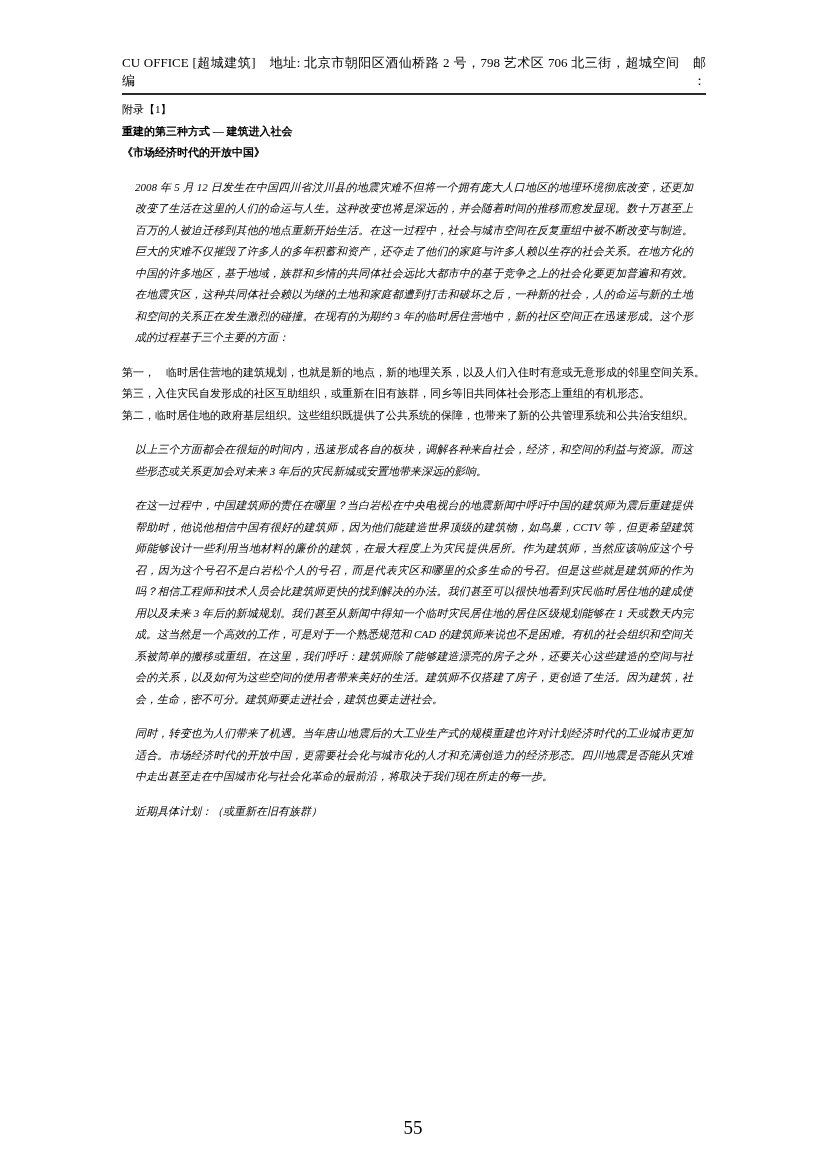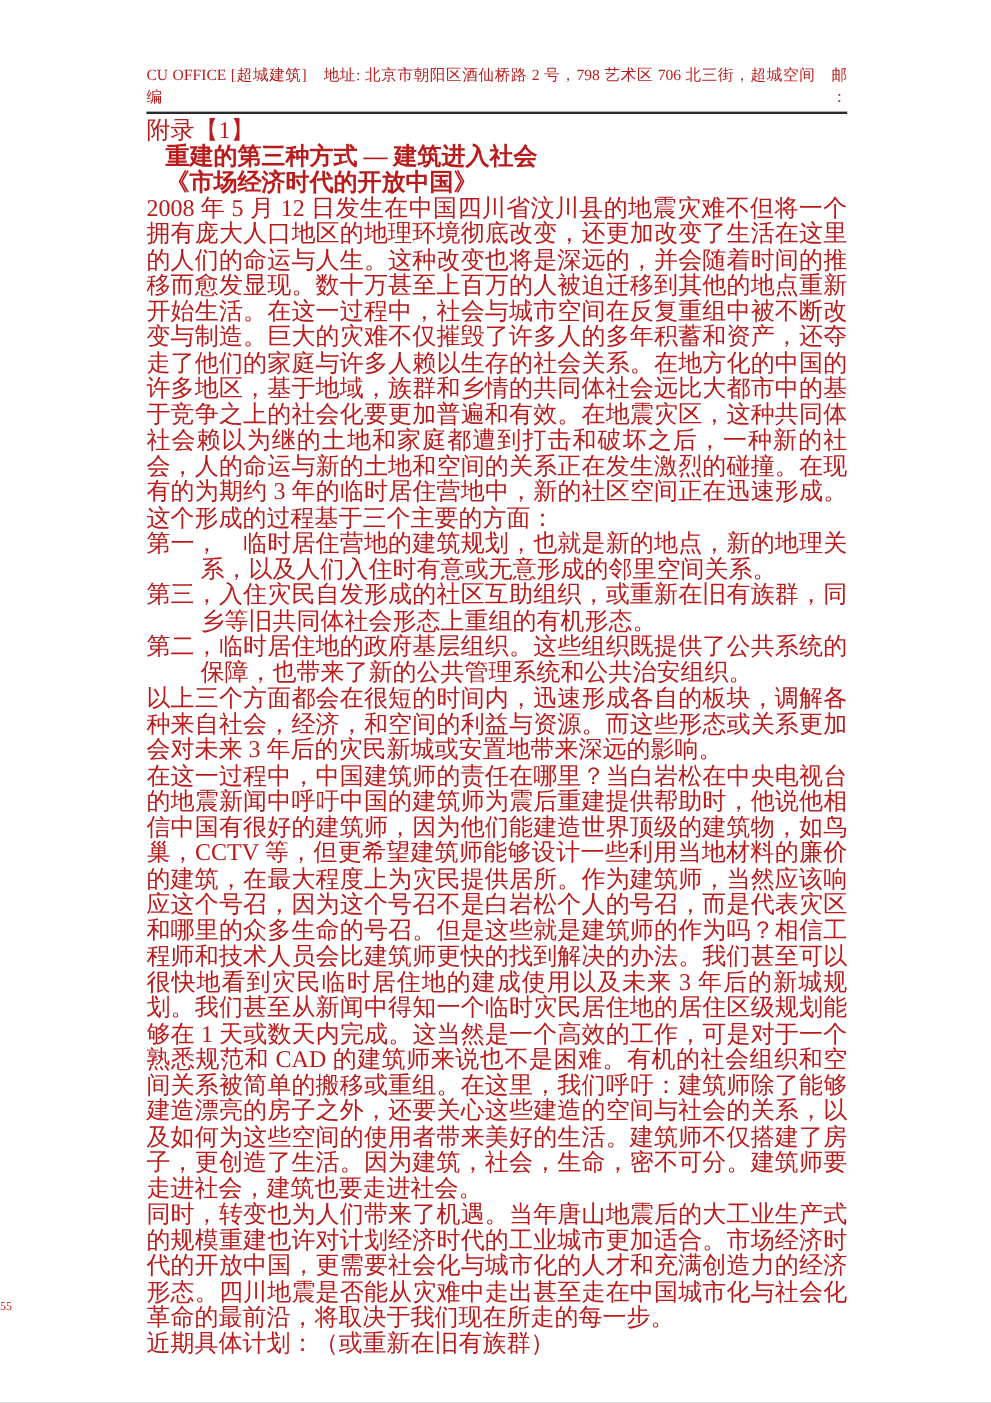--- a/index.html
+++ b/index.html
@@ -1,54 +1,55 @@
 <!DOCTYPE html>
 <html lang="zh"><head>
 <meta charset="utf-8">
 <style>
   html,body{margin:0;padding:0;background:#9a9a9a;}
   .page{
     position:relative;
     width:826px;height:1169px;
     margin:0 auto;
     background:#ffffff;
-    color:#b91c1c;
+    color:#000000;
     font-family:"Liberation Serif","DejaVu Serif",serif;
     overflow:hidden;
   }
   .letterhead{
     position:absolute;
     left:122px;top:54px;width:584px;
     font-size:13px;line-height:18px;
     border-bottom:2px solid #2b2b2b;
     padding-bottom:3px;
   }
   .hline{
     text-align:justify;
     text-align-last:justify;
     white-space:normal;
   }
   .doc-body{
     position:absolute;
     left:122px;top:99px;width:584px;
-    font-size:20px;line-height:21.5px;
+    font-size:11px;line-height:21.5px;
   }
   .line{margin:0;}
-  .bold{font-weight:bold;margin-left:16px;}
-  .para{margin:0;text-align:justify;}
+  .bold{font-weight:bold;}
+  .para{margin:13px;text-align:justify;font-style:italic;}
   .list-item{
     margin:0;
     padding-left:45px;
     text-indent:-45px;
     text-align:justify;
   }
   .footer{
     position:absolute;
-    left:0;top:1082px;width:100%;
-    font-size:10px;line-height:16px;
+    left:0;top:1120px;width:100%;
+    text-align:center;
+    font-size:19px;line-height:16px;
   }
 </style>
 </head>
 <body>
 
 <div class="page">
 
   <div class="letterhead">
     <div class="hline">CU OFFICE [超城建筑]　地址: 北京市朝阳区酒仙桥路 2 号，798 艺术区 706 北三街，超城空间　邮编：</div>
   </div>

